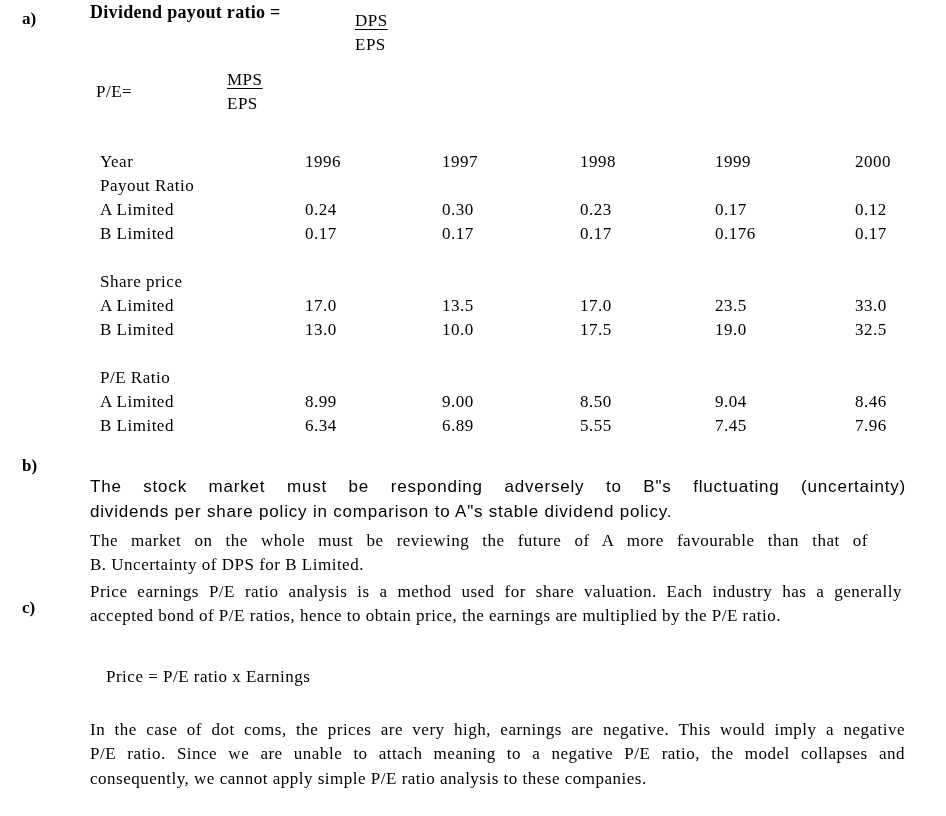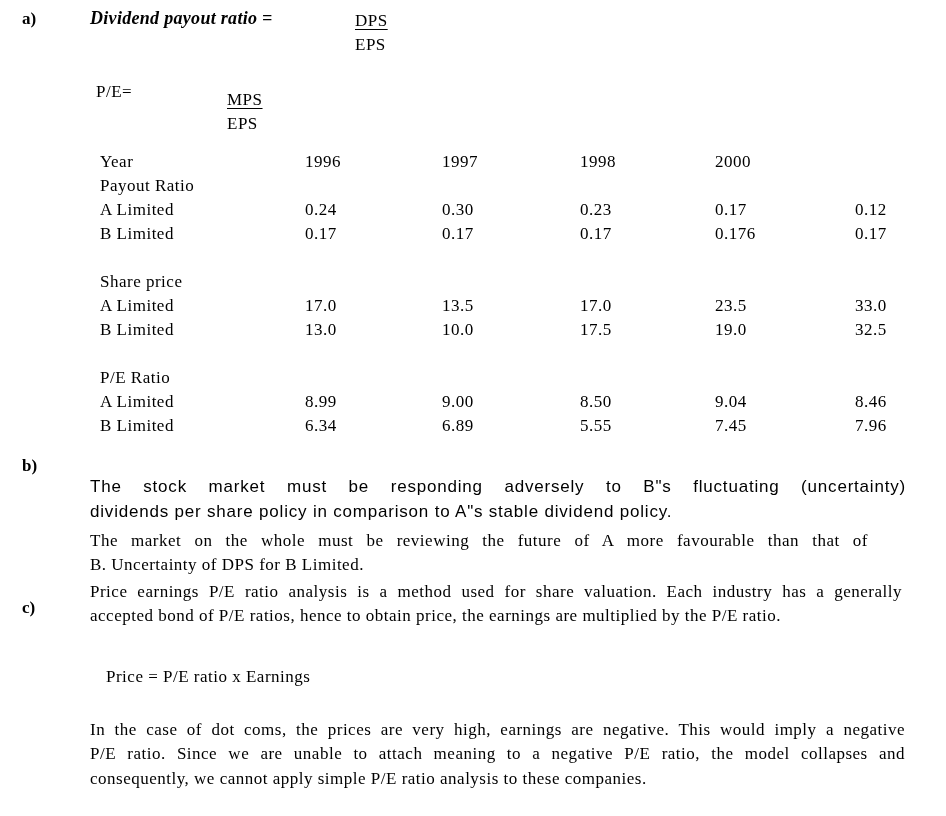--- a/index.html
+++ b/index.html
@@ -67,41 +67,42 @@
     text-align-last: justify;
   }
 </style>
 </head>
 <body>
 
 <div class="page">
 
   <div class="abs sec-label" style="left:22px; top:9px;">a)</div>
 
-  <div class="abs heading-bold" style="left:90px; top:8px;font-style:italic;">Dividend payout ratio =</div>
+  <div class="abs heading-bold" style="left:90px; top:2px;">Dividend payout ratio =</div>
 
   <div class="abs fraction" style="left:355px; top:9px;">
     <div class="num">DPS</div>
     <div>EPS</div>
   </div>
 
   <div class="abs fraction" style="left:96px; top:80px;">P/E=</div>
 
-  <div class="abs fraction" style="left:227px; top:88px;">
+  <div class="abs fraction" style="left:227px; top:68px;">
     <div class="num">MPS</div>
     <div>EPS</div>
   </div>
 
   <div class="fin-table">
 
     <div class="t-row">
       <div class="t-cell">Year</div>
       <div class="t-cell">1996</div>
       <div class="t-cell">1997</div>
       <div class="t-cell">1998</div>
+      <div class="t-cell">1999</div>
       <div class="t-cell">2000</div>
     </div>
 
     <div class="t-row">
       <div class="t-cell">Payout Ratio</div>
     </div>
 
     <div class="t-row">
       <div class="t-cell">A Limited</div>
       <div class="t-cell">0.24</div>

